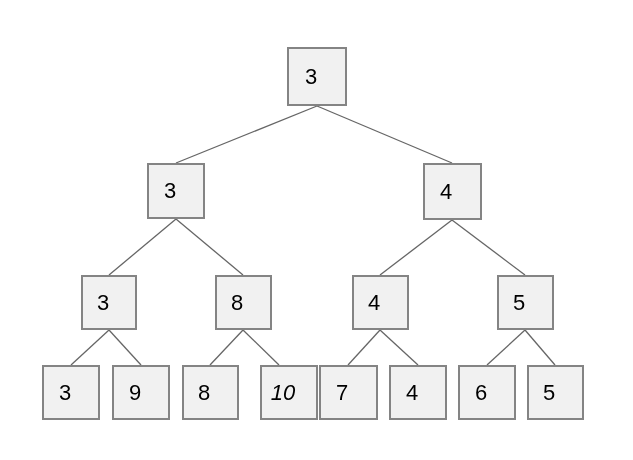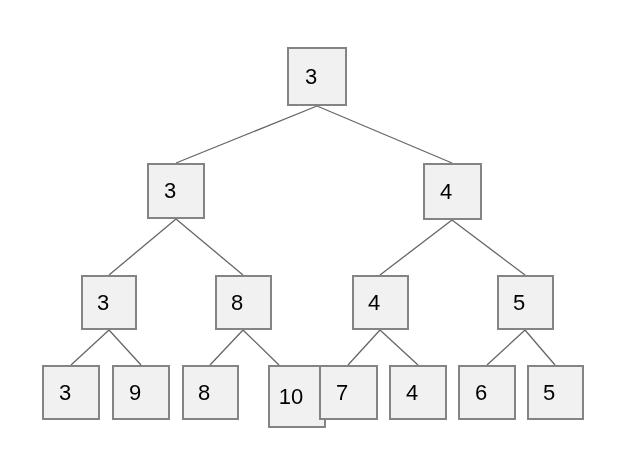--- a/index.html
+++ b/index.html
@@ -82,21 +82,21 @@
       </div>
       <div class="node" style="left: 42px; top: 365px; width: 58px; height: 55px;">
         <span class="val">3</span>
       </div>
       <div class="node" style="left: 112px; top: 365px; width: 58px; height: 55px;">
         <span class="val">9</span>
       </div>
       <div class="node" style="left: 181.5px; top: 365px; width: 57px; height: 55px;">
         <span class="val">8</span>
       </div>
-      <div class="node" style="left: 268px; top: 365px; width: 58px; height: 63px;">
+      <div class="node" style="left: 260px; top: 365px; width: 58px; height: 55px; font-style: italic;">
         <span class="val">10</span>
       </div>
       <div class="node" style="left: 318.5px; top: 365px; width: 59px; height: 55px;">
         <span class="val">7</span>
       </div>
       <div class="node" style="left: 389px; top: 365px; width: 58px; height: 55px;">
         <span class="val">4</span>
       </div>
       <div class="node" style="left: 458px; top: 365px; width: 58px; height: 55px;">
         <span class="val">6</span>

